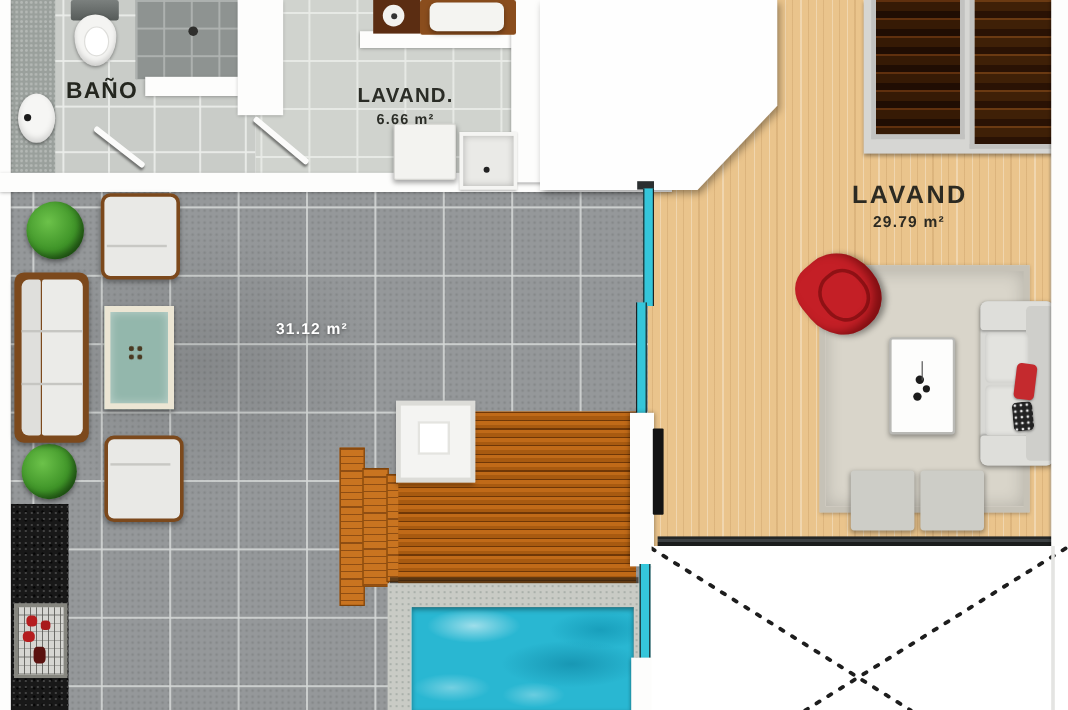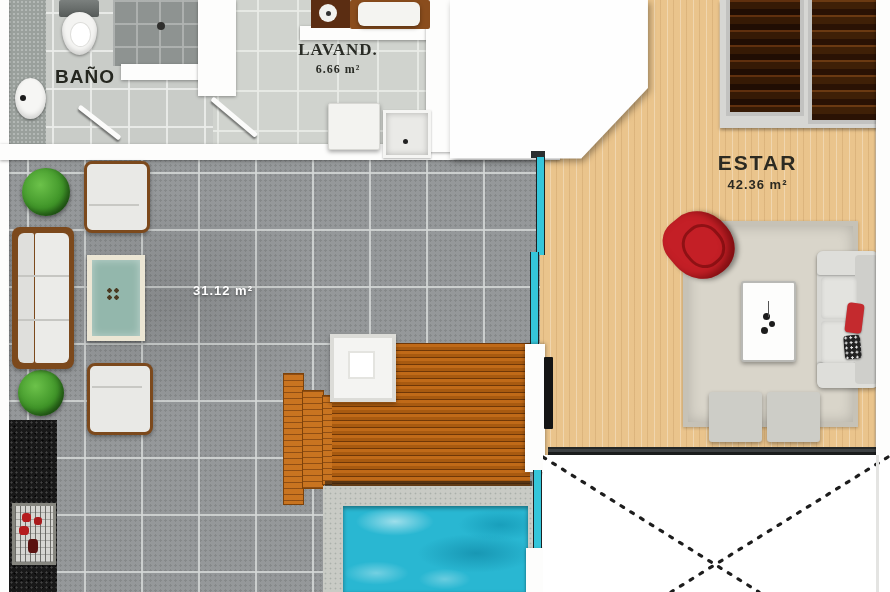--- a/index.html
+++ b/index.html
@@ -207,27 +207,27 @@
   </div>
 
   <div class="abs furn-shadow" style="left:330px;top:334px;width:58px;height:60px;background:#f4f4f2;border:4px solid #dcdcd8;">
     <div class="abs" style="left:14px;top:13px;width:23px;height:24px;background:#ffffff;border:2px solid #e4e4e0;"></div>
   </div>
 
   <div class="label" style="left:48px;top:66px;width:74px;font-size:19px;color:#24261f;letter-spacing:1px;">
     <span>BAÑO</span>
   </div>
 
-  <div class="label" style="left:278px;top:40px;width:120px;font-size:17px;color:#2a2c26;letter-spacing:1px;font-family:Liberation Serif, serif;">
+  <div class="label" style="left:278px;top:70px;width:120px;font-size:17px;color:#2a2c26;letter-spacing:1px;">
     <span>LAVAND.</span>
     <span class="area" style="font-size:12px;margin-top:2px;">6.66 m²</span>
   </div>
 
   <div class="label" style="left:156px;top:263px;width:134px;font-size:21px;color:#ffffff;letter-spacing:3px;text-shadow:0 1px 3px rgba(0,0,0,.5);">
-    <span class="area" style="font-size:13px;letter-spacing:1px;margin-top:20px;">31.12 m²</span>
+    <span class="area" style="font-size:13px;letter-spacing:1px;margin-top:3px;text-align:right;">31.12 m²</span>
   </div>
 
   <div class="label" style="left:710px;top:151px;width:95px;font-size:21px;color:#2c2a22;letter-spacing:2px;">
-    <span>ESTAR</span>
-    <span class="area" style="font-size:13px;letter-spacing:1px;margin-top:2px;">42.36 m²</span>
+    <span>LAVAND</span>
+    <span class="area" style="font-size:13px;letter-spacing:1px;margin-top:2px;">29.79 m²</span>
   </div>
 
 </div>
 
 </body></html>

